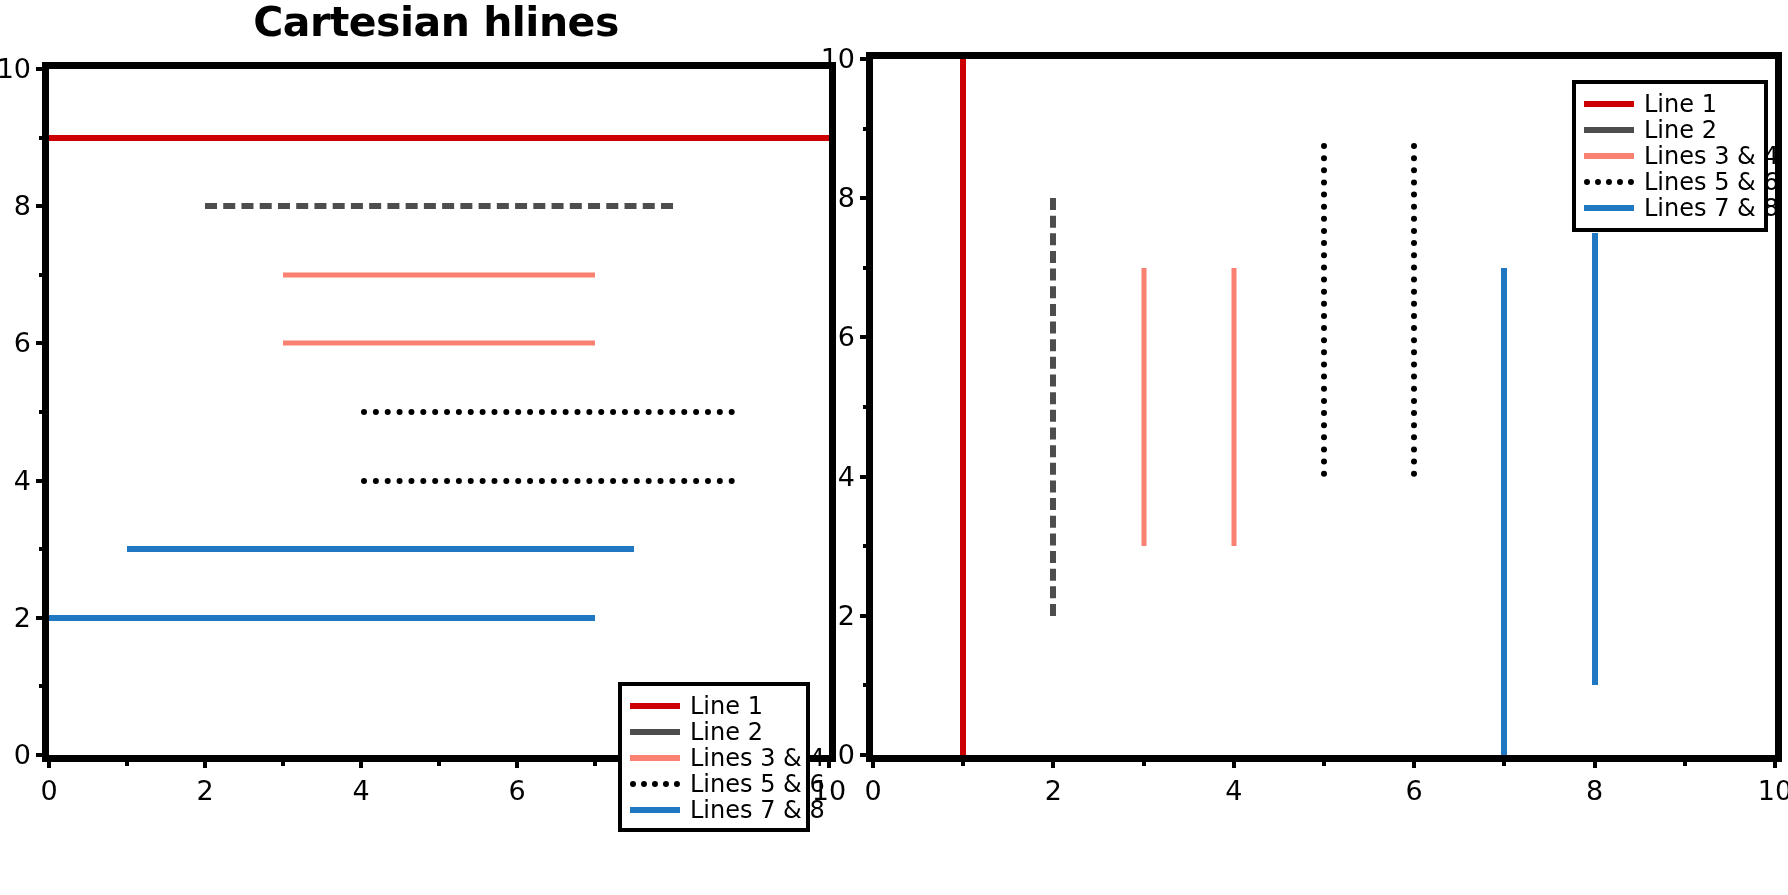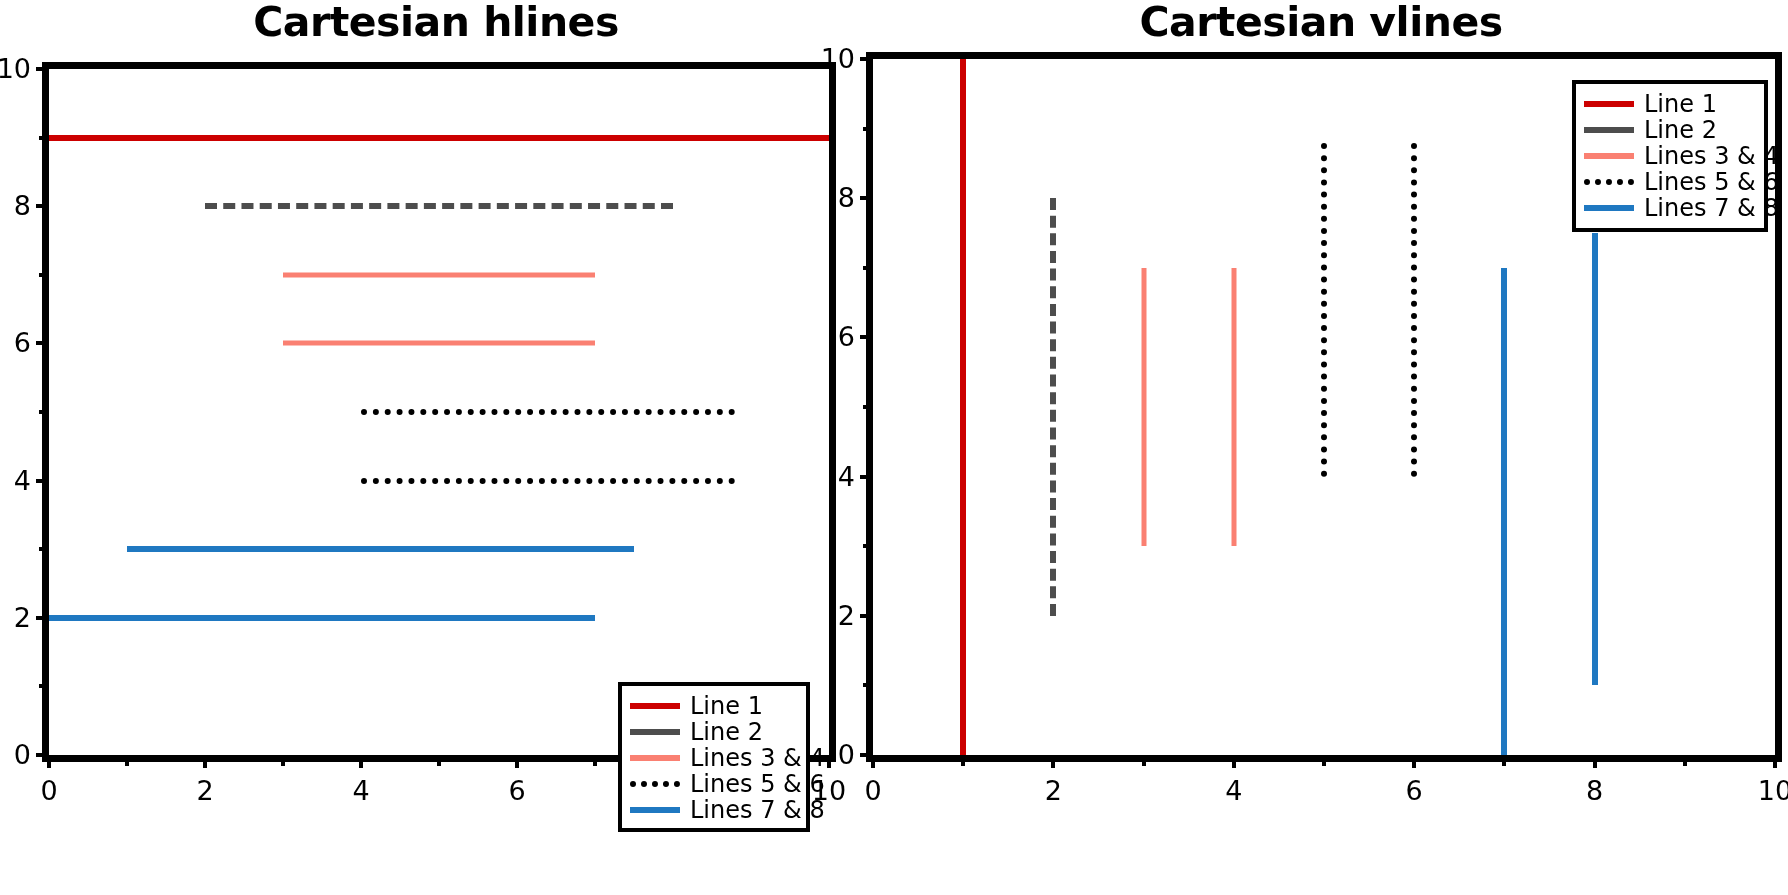--- a/index.html
+++ b/index.html
@@ -157,21 +157,20 @@
         <div class="legend-row">
           <span class="legend-swatch">
             <i style="border-top: 6px solid rgb(31, 120, 193);"></i>
           </span>
           <span class="legend-label">Lines 7 &amp; 8</span>
         </div>
       </div>
   </div>
 
   <div class="panel panel-right">
-    <div class="plot-title" id="title-right" style="left:36px;width:910px;top:2px;">Cartesian vlines</div>
 
     <div class="axes axes-border-right" id="axes-right" style="left:36px;top:52px;width:916px;height:710px;">
       <div class="plotarea" id="plotarea-right">
           <div class="vline vsty-solid" style="top: 0px; height: 696px; left: 90.2px; border-left-width: 6px; border-left-color: rgb(204, 0, 0); transform: translateX(-3px);"></div>
           <div class="vline vsty-dashed" style="top: 139.2px; height: 417.6px; left: 180.4px; border-left-width: 6px; border-left-color: rgb(77, 77, 77); transform: translateX(-3px);"></div>
           <div class="vline vsty-solid" style="top: 208.8px; height: 278.4px; left: 270.6px; border-left-width: 5px; border-left-color: rgb(250, 128, 114); transform: translateX(-2.5px);"></div>
           <div class="vline vsty-solid" style="top: 208.8px; height: 278.4px; left: 360.8px; border-left-width: 5px; border-left-color: rgb(250, 128, 114); transform: translateX(-2.5px);"></div>
           <div class="vline vsty-dotted" style="top: 83.52px; height: 334.08px; left: 451px; border-left-width: 6px; border-left-color: rgb(0, 0, 0); transform: translateX(-3px);"></div>
           <div class="vline vsty-dotted" style="top: 83.52px; height: 334.08px; left: 541.2px; border-left-width: 6px; border-left-color: rgb(0, 0, 0); transform: translateX(-3px);"></div>
           <div class="vline vsty-solid" style="top: 208.8px; height: 487.2px; left: 631.4px; border-left-width: 6px; border-left-color: rgb(31, 120, 193); transform: translateX(-3px);"></div>

